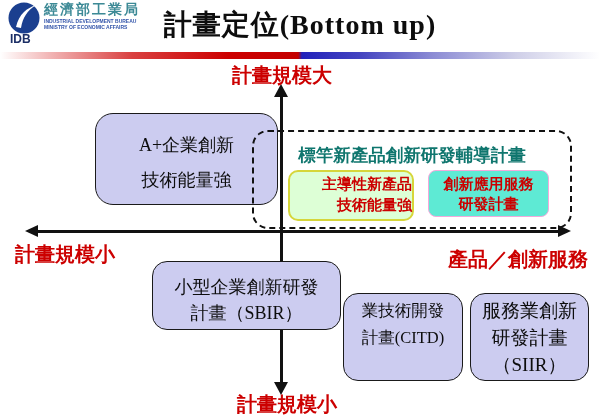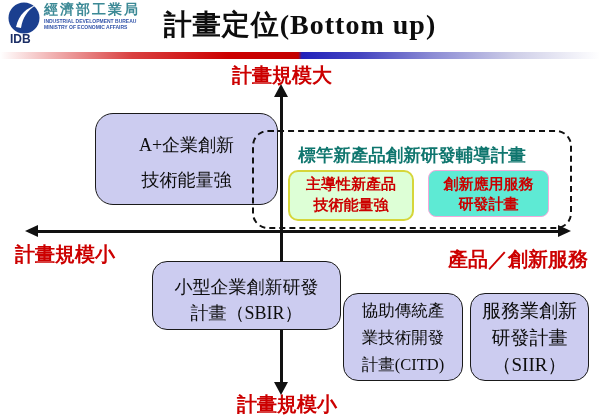--- a/index.html
+++ b/index.html
@@ -35,21 +35,21 @@
   
   .lav{position:absolute;background:#ccccf0;border:1.5px solid #1a1a1a;
     text-align:center;color:#0d0d0d;}
   .box-aplus{left:95px;top:113px;width:181px;height:76px;border-radius:18px;
     font-size:18px;line-height:35px;padding-top:14px;}
   .box-dashed{position:absolute;left:252px;top:130px;width:316px;height:95px;
     border:2.5px dashed #111;border-radius:16px;background:transparent;}
   .dashed-title{margin-top:11px;text-align:center;font-size:17.5px;font-weight:bold;color:#0f766e;white-space:nowrap;}
   .box-green{position:absolute;left:288px;top:170px;width:122px;height:45px;
     background:#ddffd6;border:2px solid #d6d63a;border-radius:10px;
-    text-align:center;font-size:15px;font-weight:bold;color:#cc0000;line-height:21px;padding-top:2px;}
+    text-align:right;font-size:15px;font-weight:bold;color:#cc0000;line-height:21px;padding-top:2px;}
   .box-pink{position:absolute;left:428px;top:170px;width:119px;height:42px;
     background:#5eead4;border:1px solid #f2aadc;border-radius:8px;
     text-align:center;font-size:15px;font-weight:bold;color:#cc0000;line-height:20px;padding-top:3px;}
   .box-sbir{left:152px;top:261px;width:187px;height:55px;border-radius:15px;
     font-size:18px;line-height:26px;padding-top:12px;}
   .box-citd{left:343px;top:293px;width:118px;height:83px;border-radius:15px;
     font-size:16.5px;line-height:27px;padding-top:3px;}
   .box-siir{left:470px;top:293px;width:117px;height:83px;border-radius:15px;
     font-size:19px;line-height:27px;padding-top:3px;}
   .line{display:block;}
@@ -100,21 +100,20 @@
   <div class="box-pink">
     <span class="line">創新應用服務</span>
     <span class="line">研發計畫</span>
   </div>
 
   <div class="lav box-sbir">
     <span class="line">小型企業創新研發</span>
     <span class="line">計畫（SBIR）</span>
   </div>
   <div class="lav box-citd">
-    <span class="line">協助傳統產</span>
     <span class="line">業技術開發</span>
     <span class="line">計畫(CITD)</span>
   </div>
   <div class="lav box-siir">
     <span class="line">服務業創新</span>
     <span class="line">研發計畫</span>
     <span class="line">（SIIR）</span>
   </div>
 
 </div>

